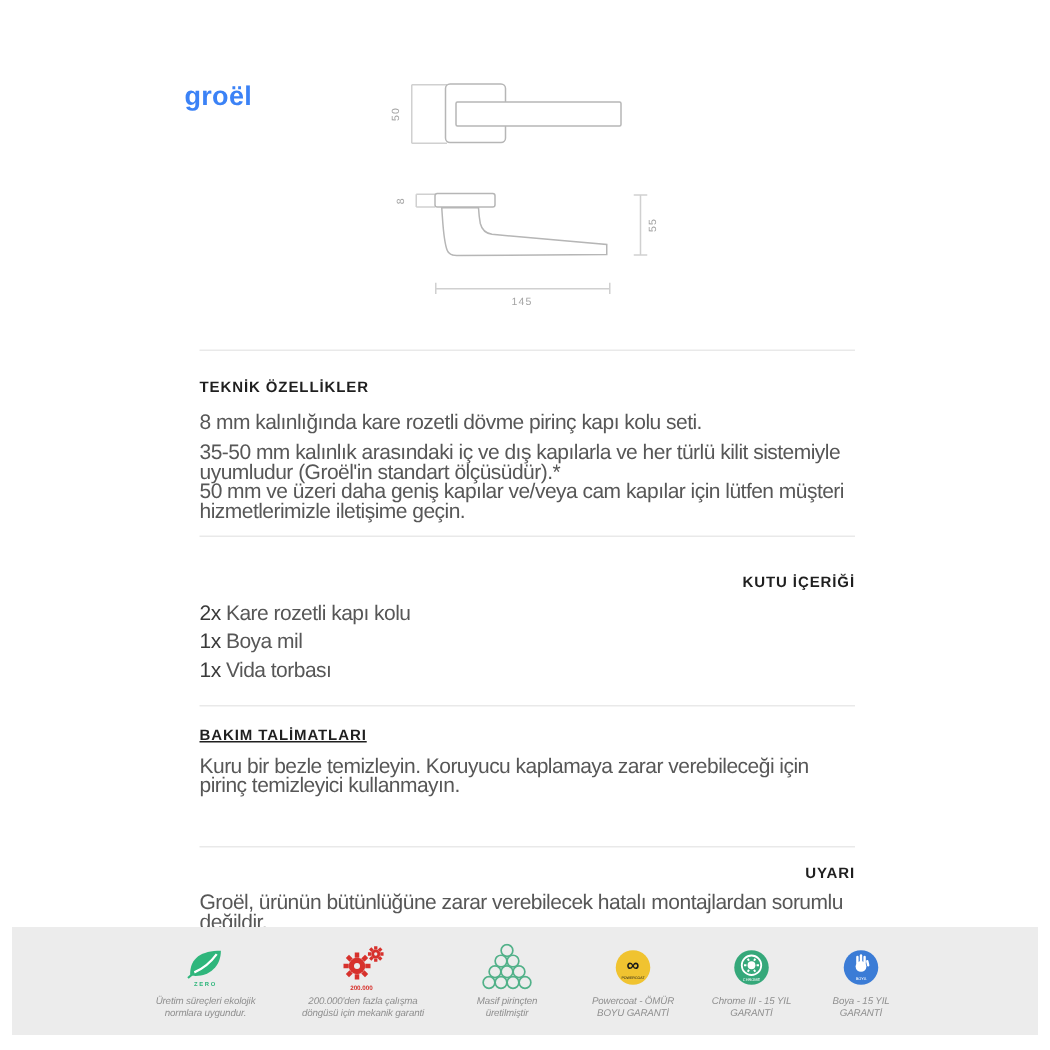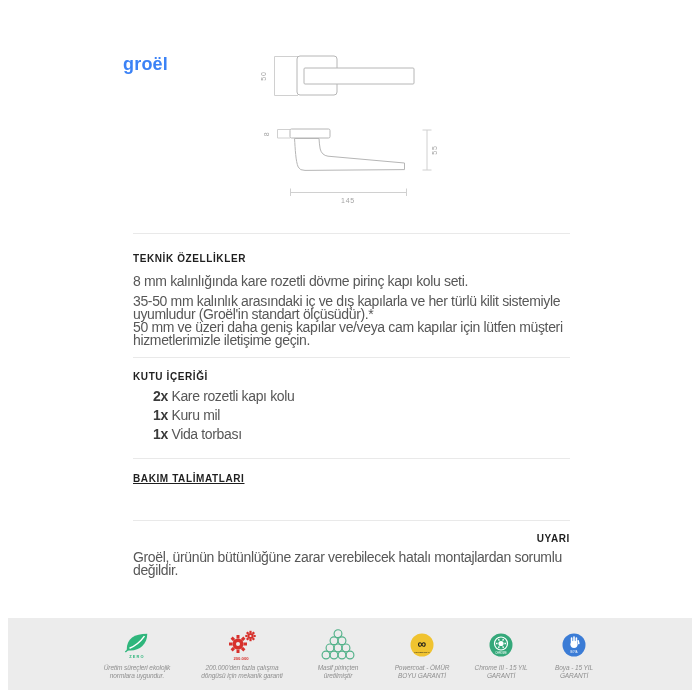--- a/index.html
+++ b/index.html
@@ -17,28 +17,28 @@
   .drawing .partfill{stroke:#b6b6b6;fill:#ffffff;stroke-width:1;}
   .drawing .dimline{stroke:#d0d0d0;fill:none;stroke-width:1;}
   .drawing text{font-family:"Liberation Sans",sans-serif;font-size:7px;fill:#a3a3a3;
         letter-spacing:0.8px;}
   
   .main{position:absolute;left:133px;top:233px;width:437px;}
   .divider{border:none;border-top:1px solid #e9e9e9;margin:0;height:0;}
   h2{font-size:10px;font-weight:700;letter-spacing:0.6px;color:#1f1f1f;margin:0;
      line-height:14px;}
   .h-teknik{margin-top:18px;}
-  .h-kutu{margin-top:12px;}
+  .h-kutu{margin-top:24px;text-align:right;}
   .h-bakim{margin-top:13px;text-decoration:underline;}
   .h-uyari{margin-top:11px;text-align:right;}
   p{margin:0;font-size:14px;letter-spacing:-0.35px;color:#575757;line-height:13px;}
   .para{white-space:pre-line;}
   .mt9{margin-top:9px;}.mt7{margin-top:7px;}.mt6{margin-top:6px;}.mt5{margin-top:5px;}
   .div2{margin-top:10px;}.div3{margin-top:17px;}.div4{margin-top:34px;}
-  .item b{color:#3a3a3a;font-weight:700;margin-left:20px;}
+  .item b{color:#3a3a3a;font-weight:400;}
   
   .footer{position:absolute;left:8px;top:618px;width:684px;height:72px;background:#ececec;}
   .badge{position:absolute;top:11px;width:130px;margin-left:-65px;text-align:center;}
   .badge-icon{height:32px;display:flex;align-items:center;justify-content:center;
      margin-bottom:3px;}
   .caption{font-size:6.5px;font-style:italic;color:#8f8f8f;line-height:8px;
      white-space:pre-line;letter-spacing:-0.1px;}
   .b1{left:129px;} .b2{left:234px;} .b3{left:330px;} .b4{left:414px;} .b5{left:493px;} .b6{left:566px;}
 </style>
 </head>
@@ -89,28 +89,29 @@
       <p class="para mt9">8 mm kalınlığında kare rozetli dövme pirinç kapı kolu seti.</p>
       <p class="para mt7">35-50 mm kalınlık arasındaki iç ve dış kapılarla ve her türlü kilit sistemiyle uyumludur (Groël'in standart ölçüsüdür).*
 50 mm ve üzeri daha geniş kapılar ve/veya cam kapılar için lütfen müşteri hizmetlerimizle iletişime geçin.</p>
     </section>
 
     <hr class="divider div2">
 
     <section>
       <h2 class="h-kutu">KUTU İÇERİĞİ</h2>
       <p class="item mt6"><b>2x</b><span> Kare rozetli kapı kolu</span></p>
-      <p class="item mt6"><b>1x</b><span> Kuru mil</span></p>
+      <p class="item mt6"><b>1x</b><span> Boya mil</span></p>
       <p class="item mt6"><b>1x</b><span> Vida torbası</span></p>
     </section>
 
     <hr class="divider div3">
 
     <section>
       <h2 class="h-bakim">BAKIM TALİMATLARI</h2>
+      <p class="para mt6">Kuru bir bezle temizleyin. Koruyucu kaplamaya zarar verebileceği için pirinç temizleyici kullanmayın.</p>
     </section>
 
     <hr class="divider div4">
 
     <section>
       <h2 class="h-uyari">UYARI</h2>
       <p class="para mt5">Groël, ürünün bütünlüğüne zarar verebilecek hatalı montajlardan sorumlu değildir.</p>
     </section>
   </div>
 

